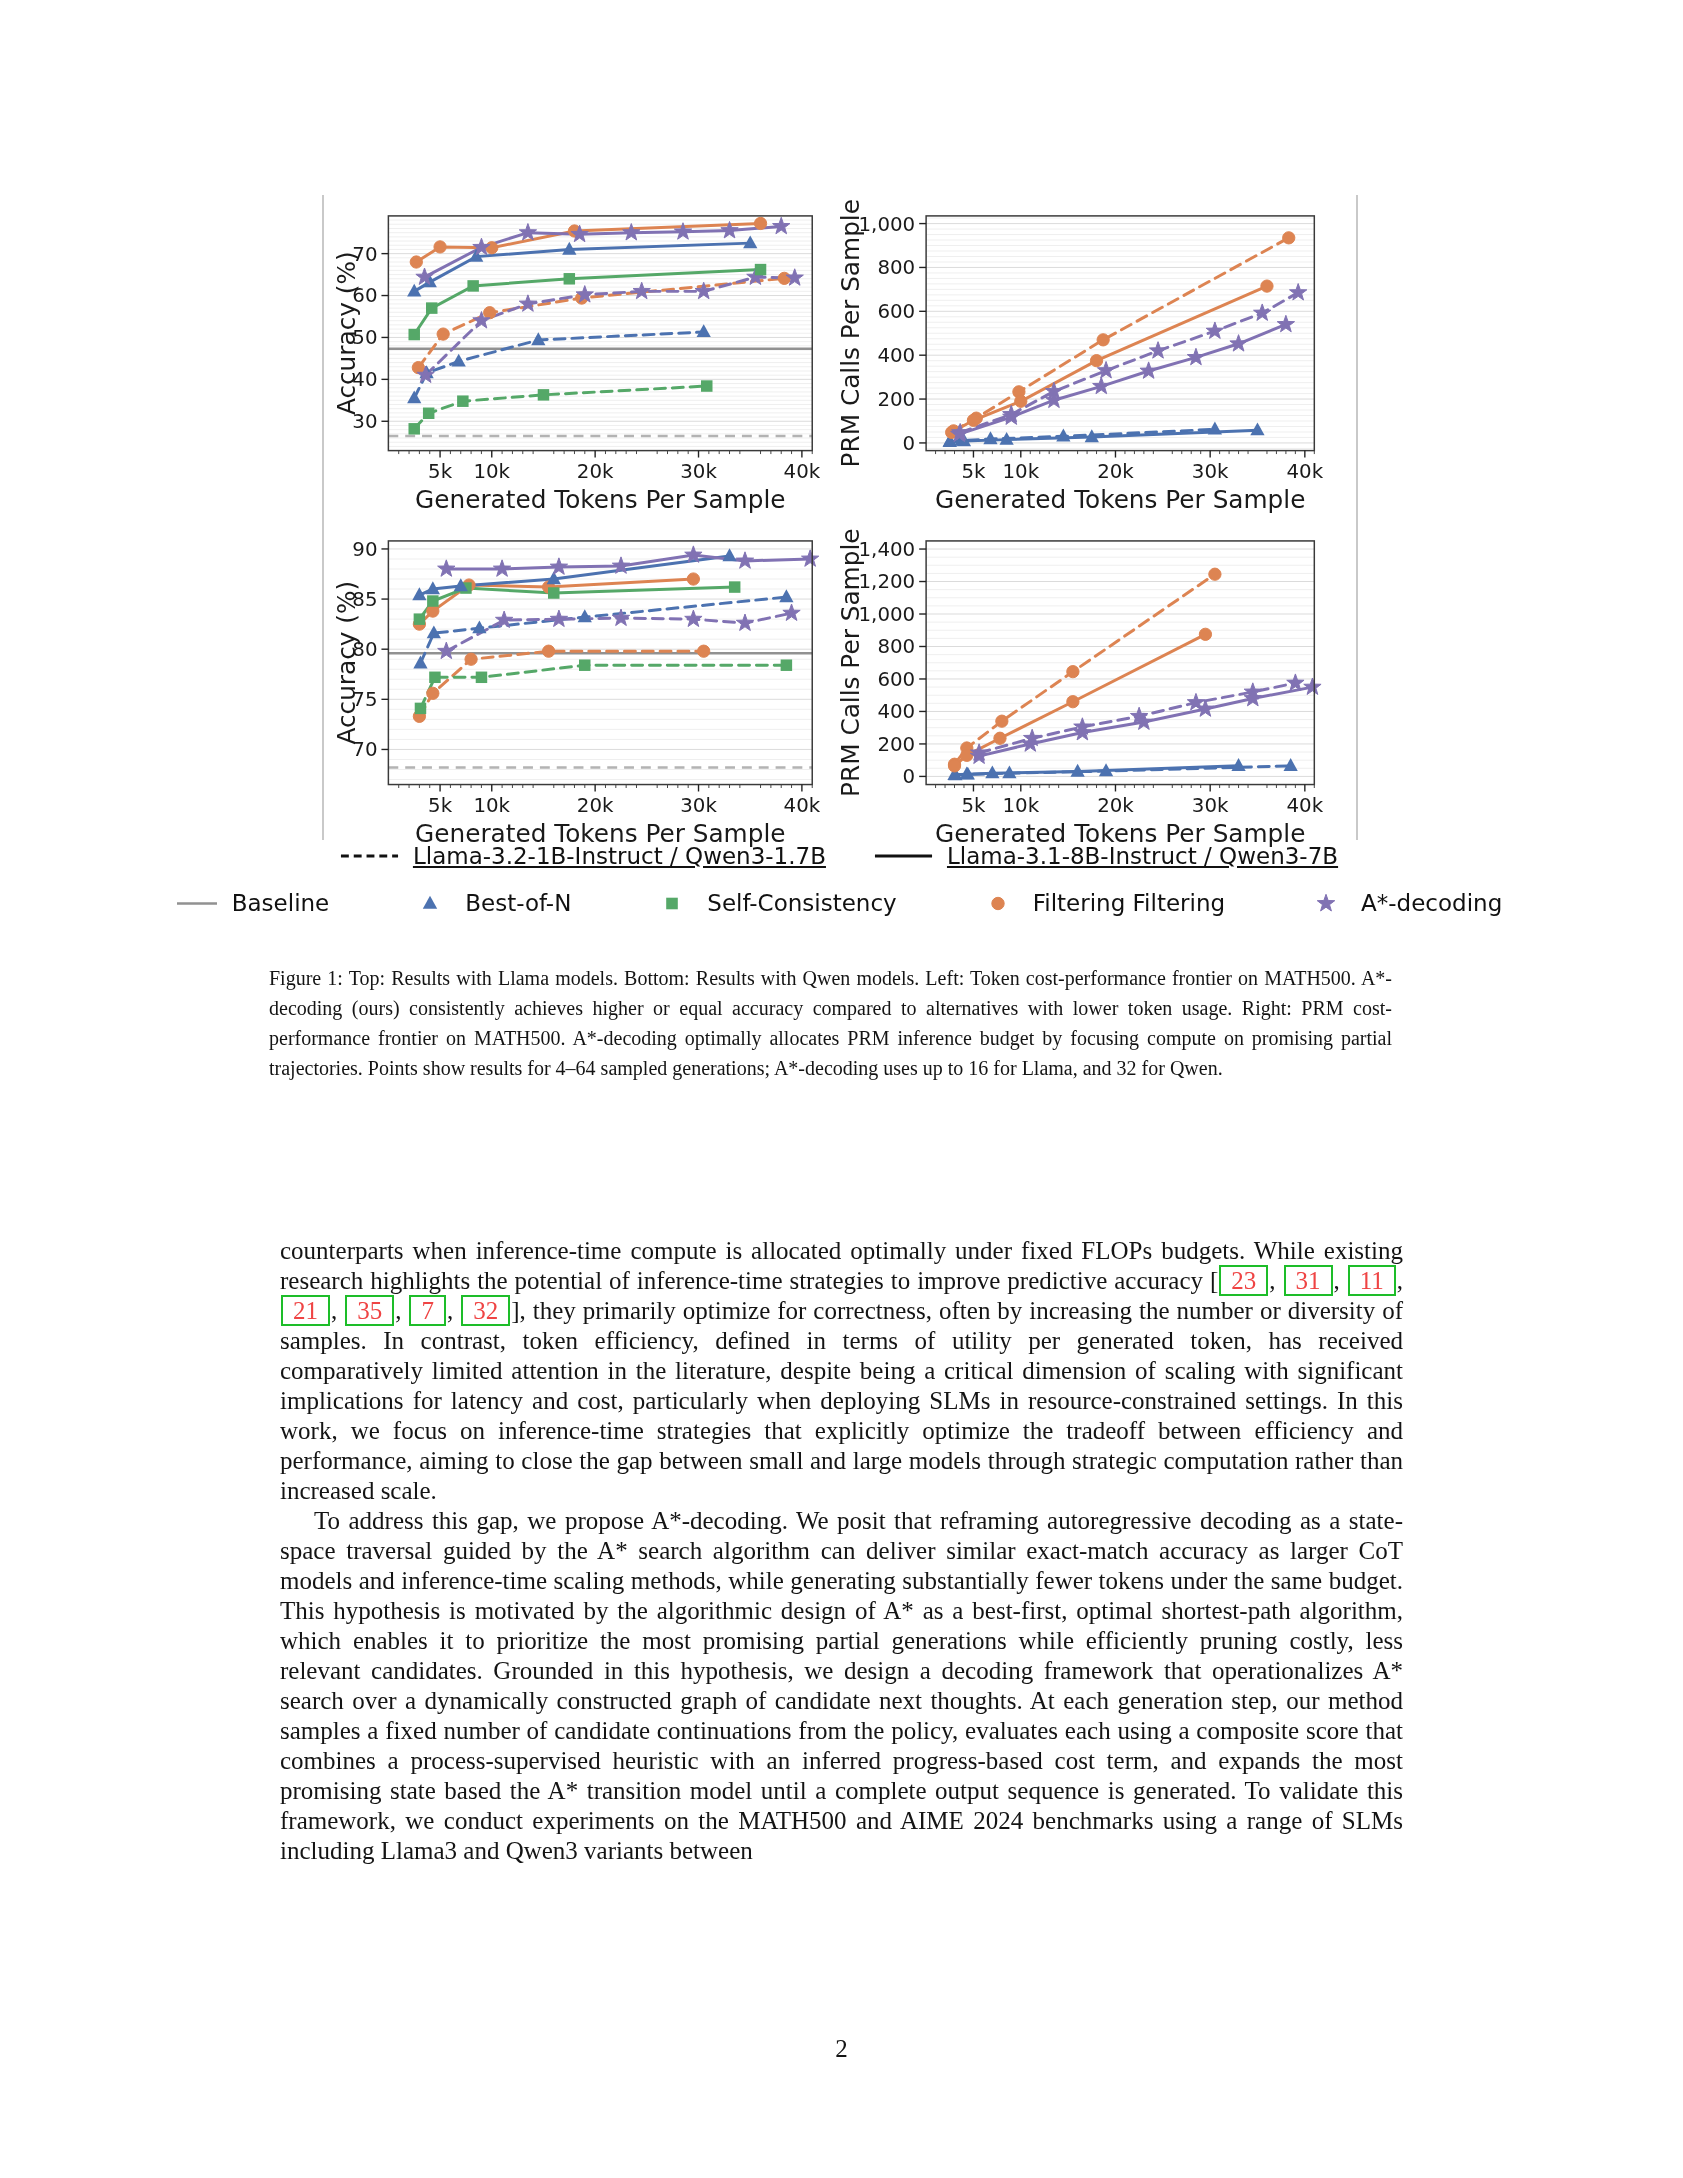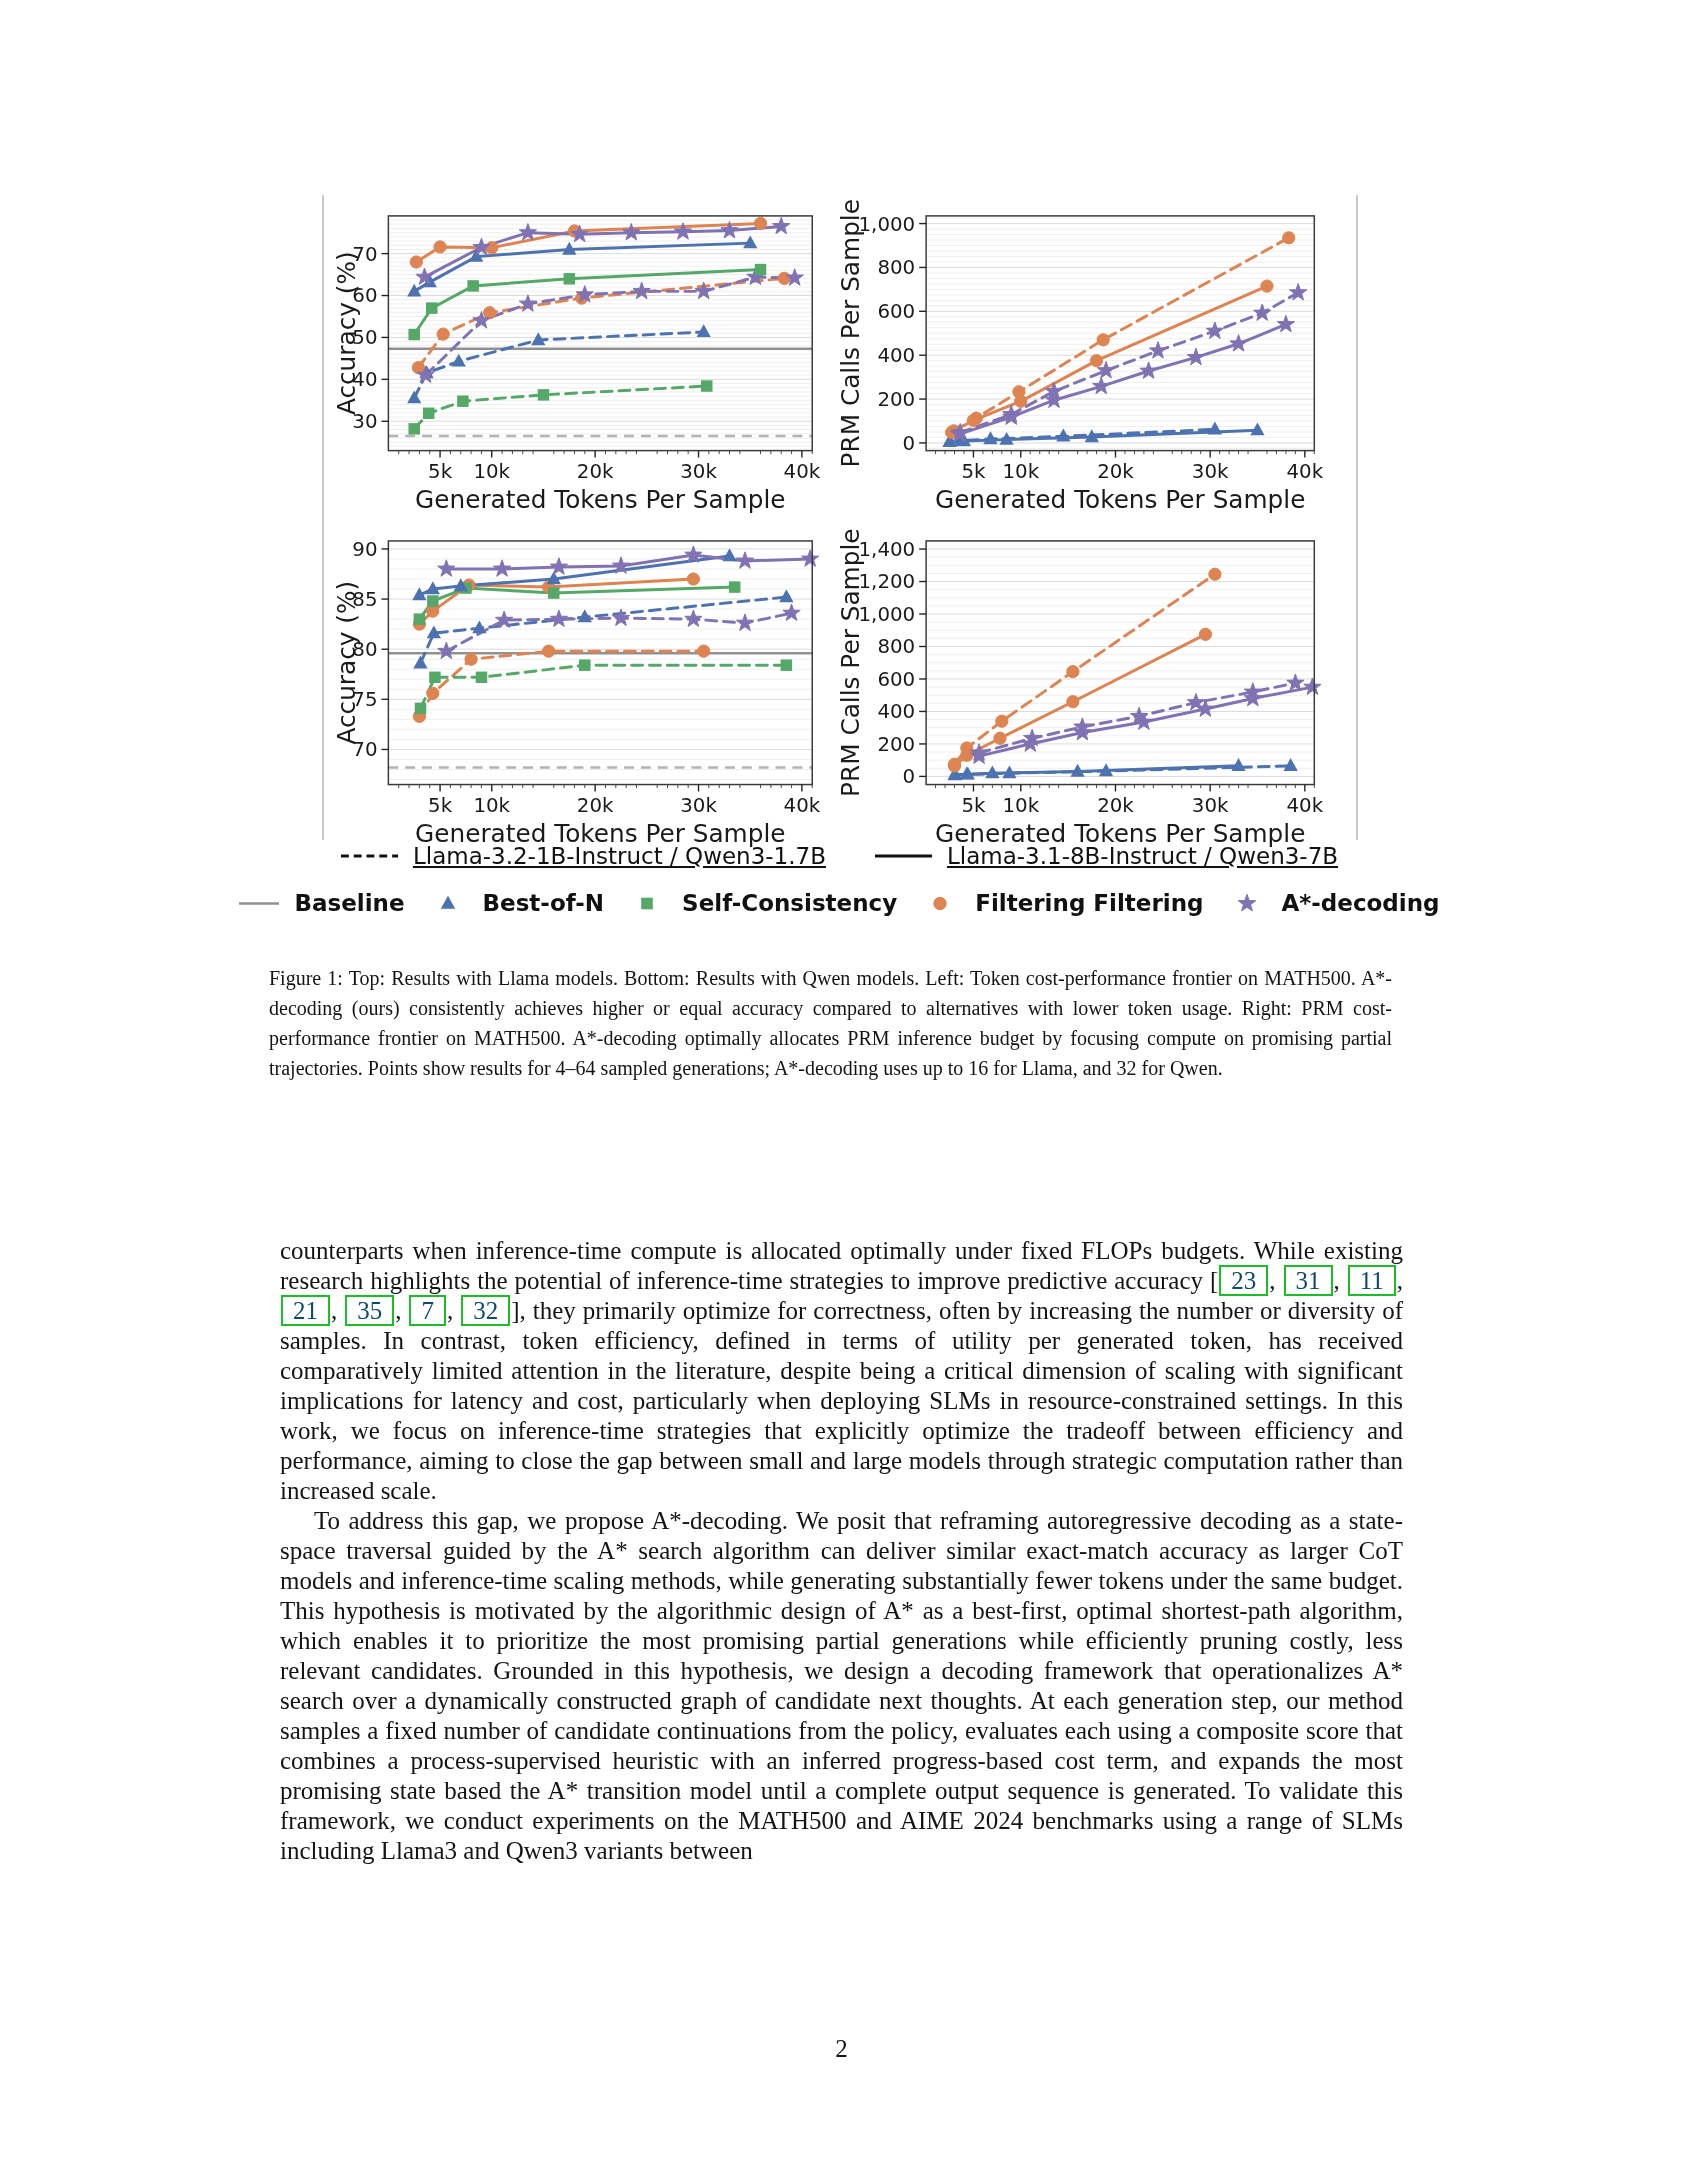--- a/index.html
+++ b/index.html
@@ -14,36 +14,36 @@
   }
   .chart{position:absolute;}
   .chart text{font-family:"DejaVu Sans","Liberation Sans",sans-serif;fill:#1a1a1a;}
   
   .legend-row{
     position:absolute;left:322px;width:1032px;display:flex;justify-content:center;
     align-items:center;font-family:"DejaVu Sans","Liberation Sans",sans-serif;
     color:#111;
   }
   #legend-models{top:843px;gap:46px;font-size:23px;text-decoration:underline;}
-  #legend-methods{top:890px;gap:20px;font-size:23px;font-weight:bold;}
+  #legend-methods{top:890px;gap:78px;font-size:23px;}
   .legend-item{display:flex;align-items:center;gap:12px;white-space:nowrap;}
   
   .caption{
     position:absolute;left:269px;top:963px;width:1123px;
     font-size:20px;line-height:30px;text-align:justify;
   }
   
   .bodytext{
     position:absolute;left:280px;top:1236px;width:1123px;
     font-size:25px;line-height:30px;text-align:justify;
   }
   .para2{text-indent:34px;}
   .cite{
     border:2px solid #1dbd29;padding:0 10px;margin:0 1px;
-    color:#0c4a6e;
+    color:#ef4444;
   }
   .page-number{
     position:absolute;left:280px;top:2035px;width:1123px;text-align:center;
     font-size:25px;
   }
 </style>
 </head>
 <body>
 
 <div class="fig-frame"></div>

